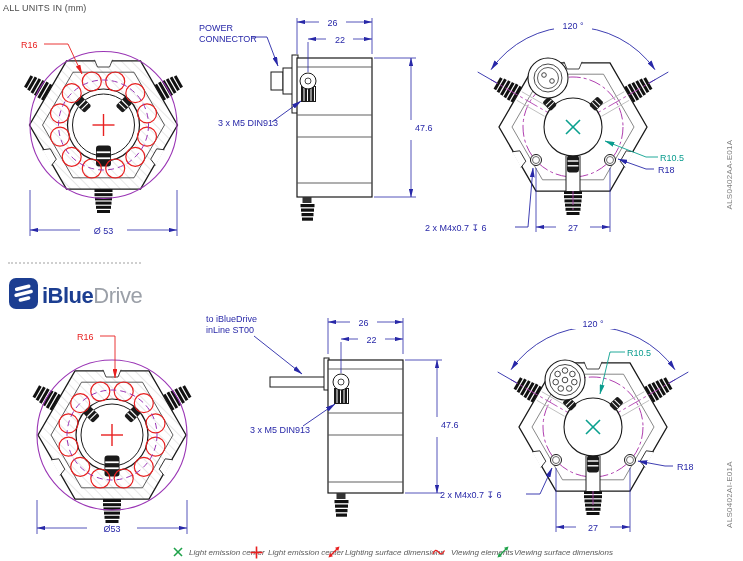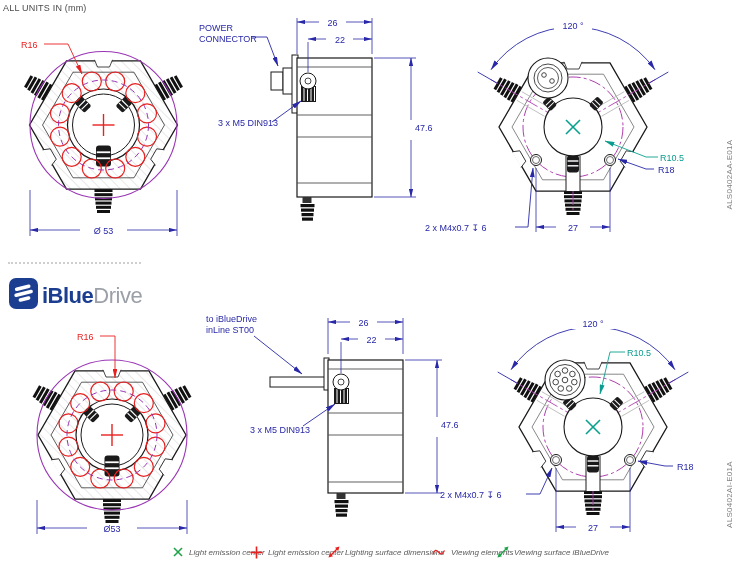--- a/index.html
+++ b/index.html
@@ -486,17 +486,17 @@
         <path d="M1,7 C2.5,2.5 4.5,2.5 6.5,5.2 C8.5,7.9 10.5,7.5 12.5,3.5" fill="none" stroke="#e82020" stroke-width="1.2"></path>
       </svg>
       <span class="leg-label">Viewing elements</span>
     </span>
     <span class="leg-item" style="left:497px">
       <svg width="12" height="12">
         <line x1="3" y1="9" x2="9" y2="3" stroke="#1fa24a" stroke-width="1.2"></line>
         <path d="M0.5,11.5 L5,10.2 L1.8,7 z" fill="#1fa24a"></path>
         <path d="M11.5,0.5 L7,1.8 L10.2,5 z" fill="#1fa24a"></path>
       </svg>
-      <span class="leg-label">Viewing surface iBlueDrive</span>
+      <span class="leg-label">Viewing surface dimensions</span>
     </span>
   </div>
 
 </div>
 
 </body></html>

